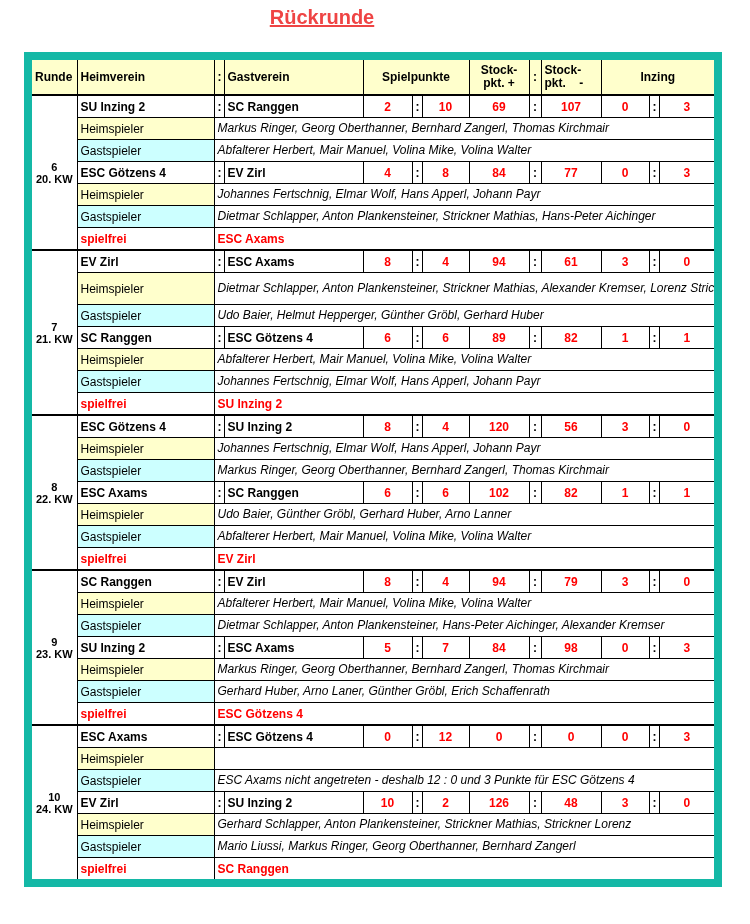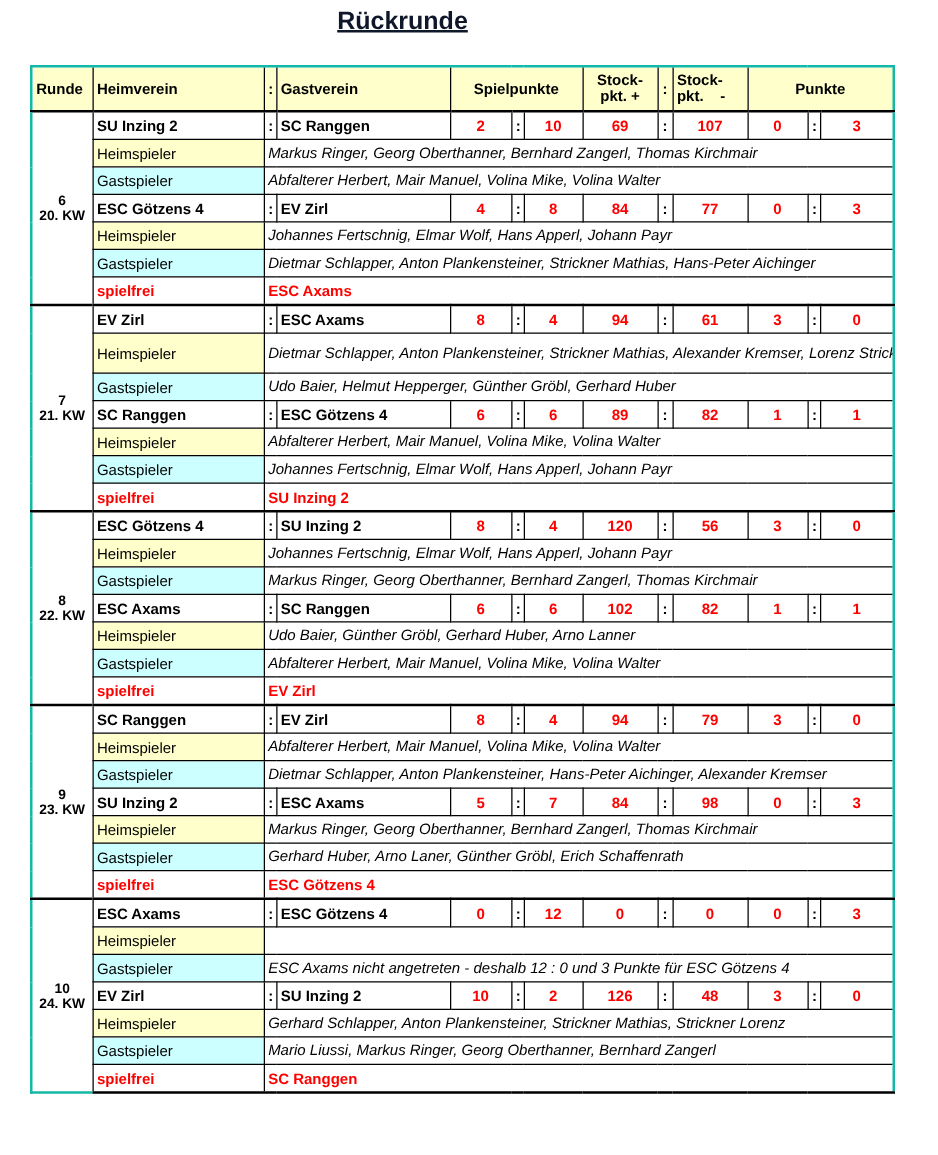--- a/index.html
+++ b/index.html
@@ -1,25 +1,25 @@
 <!DOCTYPE html>
 <html><head>
 <meta charset="utf-8">
 <style>
   html, body { margin: 0; padding: 0; background: #ffffff; }
   body { width: 750px; height: 924px; position: relative; font-family: "Liberation Sans", sans-serif; }
   .title {
     position: absolute; left: 0; top: 6px; width: 644px; text-align: center;
     font-family: "Liberation Sans", sans-serif; font-weight: bold; font-size: 20px;
-    color: #0f172a; text-decoration: underline; text-decoration-thickness: 2px;
+    color: #ef4444; text-decoration: underline; text-decoration-thickness: 2px;
   }
   table.sched {
     position: absolute; left: 24px; top: 52px; width: 692px;
     border-collapse: collapse; table-layout: fixed;
-    border: 2px solid #14b8a6;
+    border: 8px solid #14b8a6;
     font-family: "Liberation Sans", sans-serif; font-size: 12px;
   }
   table.sched td, table.sched th {
     border: 1.5px solid #000; padding: 0 3px; height: 21px; overflow: hidden;
     white-space: nowrap; vertical-align: middle;
   }
   table.sched th {
     background: #ffffcc; font-weight: bold; font-size: 12px; height: 34px; line-height: 13px;
   }
   th.left { text-align: left; }
@@ -63,21 +63,21 @@
   <thead>
     <tr>
       <th class="left">Runde</th>
       <th class="left">Heimverein</th>
       <th class="center">:</th>
       <th class="left">Gastverein</th>
       <th class="center" colspan="3">Spielpunkte</th>
       <th class="center"><span>Stock-</span><br><span>pkt.  +</span></th>
       <th class="center">:</th>
       <th class="left"><span>Stock-</span><br><span style="white-space:pre">pkt.    -</span></th>
-      <th class="center" colspan="3">Punkte</th>
+      <th class="center" colspan="3">Inzing</th>
     </tr>
   </thead>
   <tbody id="schedule-body">
       <tr class="block-start">
         <td class="round" rowspan="7">
           <div>6</div>
           <div>20. KW</div>
         </td>
         <td class="team">SU Inzing 2</td>
         <td class="colon">:</td>

